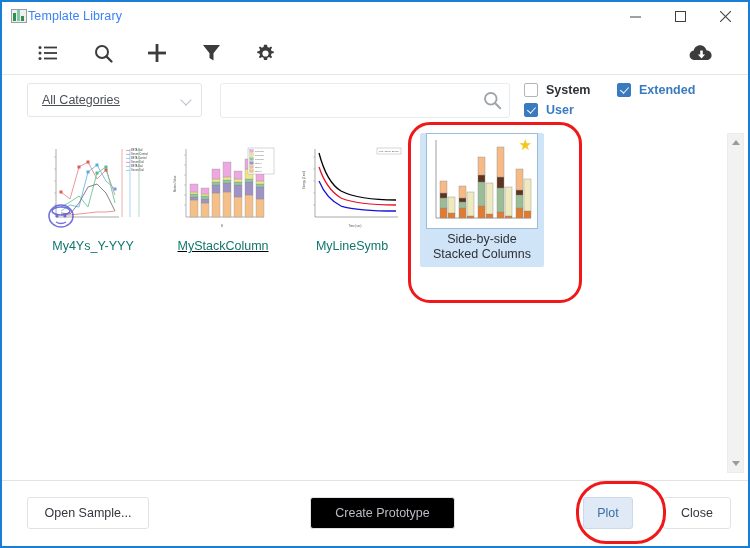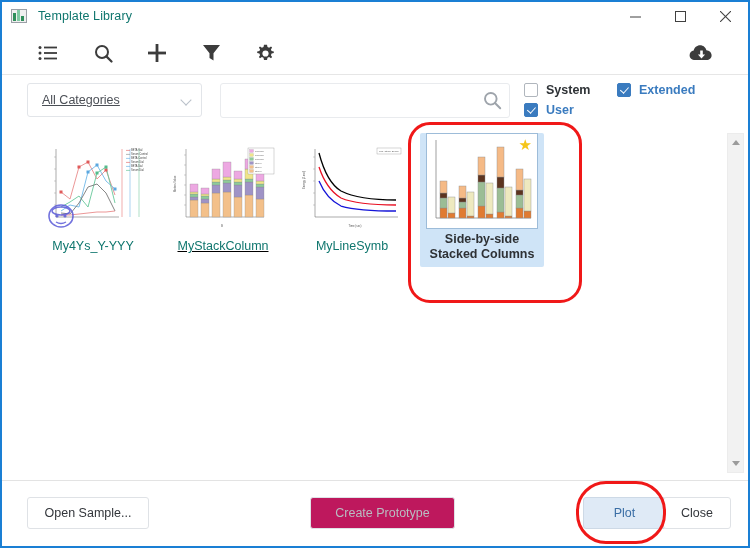--- a/index.html
+++ b/index.html
@@ -43,23 +43,23 @@
   .title-icon i {
     position: absolute;
     bottom: 1px;
     width: 3px;
     display: block;
   }
   .title-icon i.b1 { left: 1px;  height: 8px;  background: #2f8f5b; }
   .title-icon i.b2 { left: 5px;  height: 11px; background: #7fc9a3; }
   .title-icon i.b3 { left: 9px;  height: 5px;  background: #2f8f5b; }
   .title-text {
-    margin-left: 11px;
+    margin-left: 1px;
     font-size: 12.5px;
-    color: #0f766e;
+    color: #3b82f6;
     letter-spacing: 0.1px;
   }
   .win-controls {
     position: absolute;
     right: 0; top: 0;
     height: 28px;
     display: flex;
   }
   .win-btn {
     width: 45px;
@@ -252,21 +252,20 @@
     margin: 0 auto;
     border: 1px solid #9dbcd9;
     box-sizing: border-box;
     background: #fff;
   }
   .tile-4 .tile-label {
     color: #2e3135;
     font-size: 12.5px;
     margin-top: 3px;
     padding: 0 4px;
-    font-weight: bold;
   }
   .star {
     position: absolute;
     right: 5px; top: 3px;
     color: #f5c518;
     font-size: 15px;
     line-height: 15px;
   }
 
   
@@ -332,23 +331,23 @@
     border: 1px solid #dfe2e6;
     border-radius: 3px;
     background: #ffffff;
     font-family: "Liberation Sans", sans-serif;
     font-size: 12.5px;
     color: #33363b;
     cursor: pointer;
     padding: 0;
   }
   .btn-open   { left: 25px;  width: 122px; }
-  .btn-proto  { left: 308px; width: 145px; color: #b9bdc2; background:#be185d; }
+  .btn-proto  { left: 308px; width: 145px; color: #b9bdc2; background:#000000; }
   .btn-setup  { left: 462px; width: 108px; }
-  .btn-plot   { left: 581px; width: 83px; background: #dfeaf6; border-color:#cdd9e6; color: #3a6ea5; }
+  .btn-plot   { left: 581px; width: 50px; background: #dfeaf6; border-color:#cdd9e6; color: #3a6ea5; }
   .btn-close  { left: 661px; width: 68px; }
 </style>
 </head>
 <body>
 
 <div id="app">
 
   <div class="titlebar">
     <div class="title-icon">
       <i class="b1"></i>

